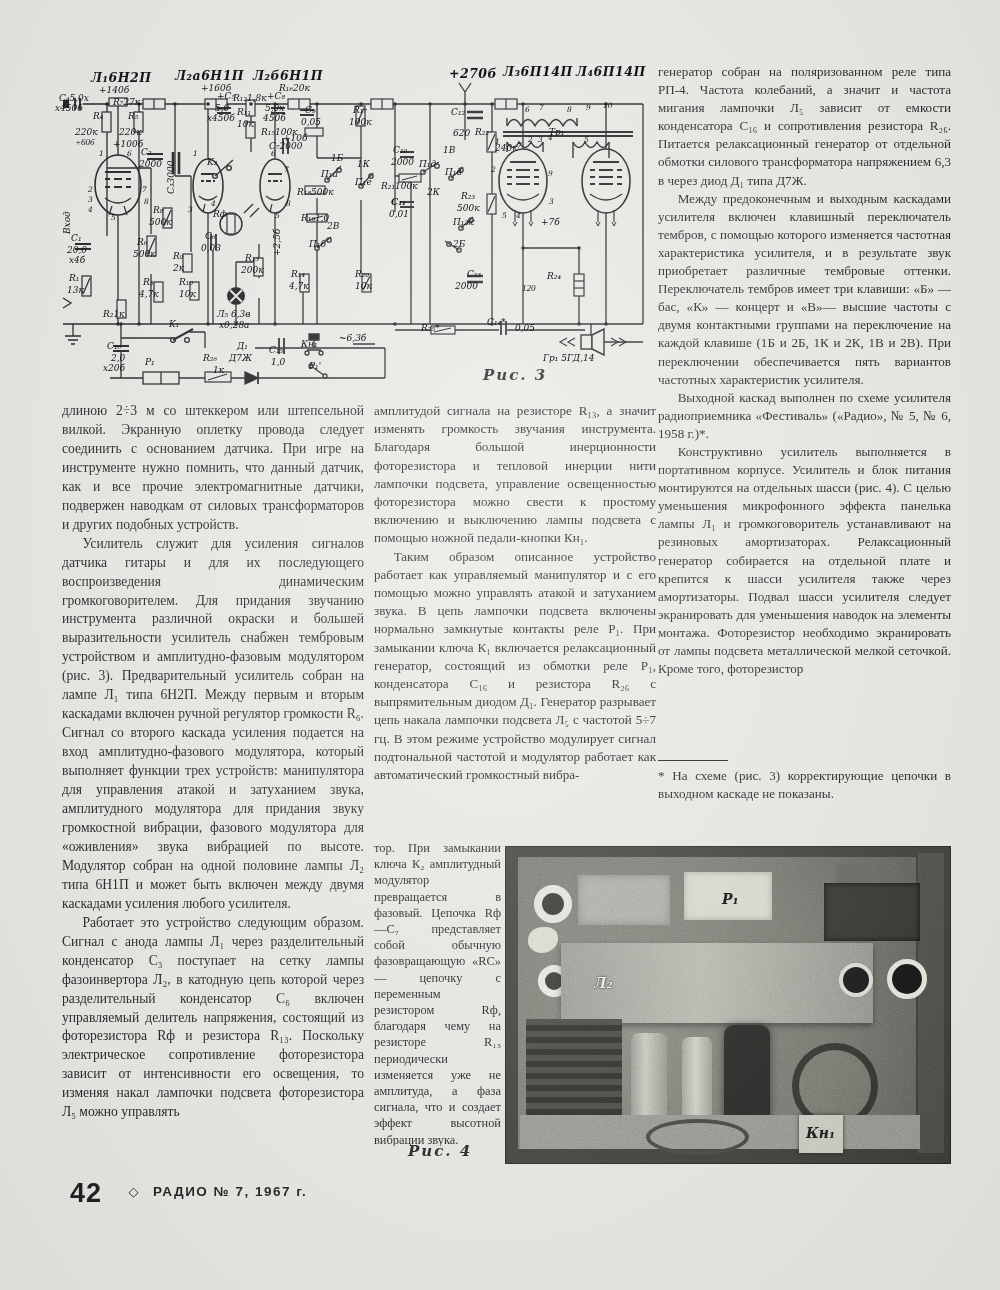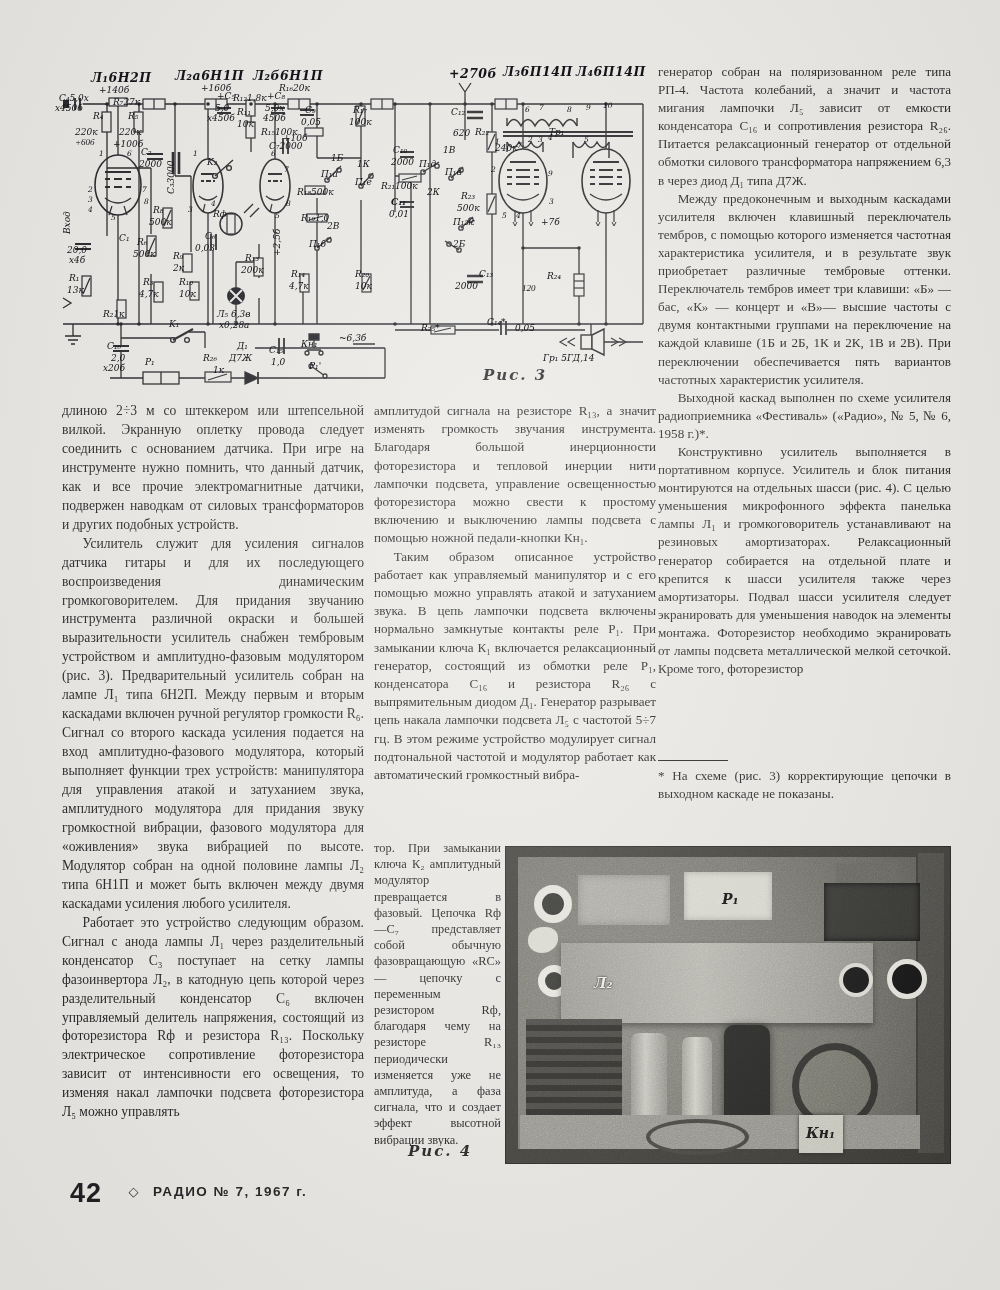--- a/index.html
+++ b/index.html
@@ -349,36 +349,36 @@
         <span class="plbl sl" style="left: 336px; top: 150px; font-weight: bold;">C₁₁</span>
         <span class="plbl sl" style="left: 334px; top: 162px;">0,01</span>
         <span class="plbl sl" style="left: 246px; top: 166px;">R₁₉1,0</span>
         <span class="plbl sl" style="left: 272px; top: 174px;">2В</span>
         <span class="plbl sl" style="left: 254px; top: 192px;">П₁б</span>
         <span class="plbl sl" style="left: 300px; top: 222px;">R₂₀</span>
         <span class="plbl sl" style="left: 300px; top: 234px;">10к</span>
         <span class="plbl sl" style="left: 236px; top: 222px;">R₁₄</span>
         <span class="plbl sl" style="left: 234px; top: 234px;">4,7к</span>
         <span class="plbl vl" style="left: 8px; top: 186px;">Вход</span>
-        <span class="plbl sl" style="left: 16px; top: 186px; margin-left: 48px;">C₁</span>
+        <span class="plbl sl" style="left: 16px; top: 186px;">C₁</span>
         <span class="plbl sl" style="left: 12px; top: 198px;">20,0</span>
         <span class="plbl sl" style="left: 14px; top: 208px;">х4б</span>
         <span class="plbl sl" style="left: 14px; top: 226px;">R₁</span>
         <span class="plbl sl" style="left: 12px; top: 238px;">13к</span>
         <span class="plbl sl" style="left: 48px; top: 262px;">R₂1к</span>
         <span class="plbl sl" style="left: 82px; top: 190px;">R₆</span>
         <span class="plbl sl" style="left: 78px; top: 202px;">500к</span>
         <span class="plbl sl" style="left: 88px; top: 230px;">R₃</span>
         <span class="plbl sl" style="left: 84px; top: 242px;">4,7к</span>
         <span class="plbl sl" style="left: 98px; top: 158px;">R₈</span>
         <span class="plbl sl" style="left: 94px; top: 170px;">500к</span>
         <span class="plbl sl" style="left: 118px; top: 204px;">R₉</span>
         <span class="plbl sl" style="left: 118px; top: 216px;">2к</span>
         <span class="plbl sl" style="left: 150px; top: 184px;">C₆</span>
-        <span class="plbl sl" style="left: 140px; top: 196px;">0,03</span>
+        <span class="plbl sl" style="left: 146px; top: 196px;">0,03</span>
         <span class="plbl sl" style="left: 124px; top: 230px;">R₁₀</span>
         <span class="plbl sl" style="left: 124px; top: 242px;">10к</span>
         <span class="plbl sl" style="left: 158px; top: 162px;">Rф</span>
         <span class="plbl sl" style="left: 190px; top: 206px;">R₁₃</span>
         <span class="plbl sl" style="left: 186px; top: 218px;">200к</span>
         <span class="plbl vl" style="left: 218px; top: 208px;">+2,5б</span>
         <span class="plbl sl" style="left: 162px; top: 262px;">Л₅ 6,3в</span>
         <span class="plbl sl" style="left: 164px; top: 273px;">х0,28а</span>
         <span class="plbl sl" style="left: 114px; top: 272px;">K₁</span>
         <span class="plbl sl" style="left: 52px; top: 294px; text-align: center;">C₁₆</span>
@@ -397,21 +397,21 @@
         <span class="plbl sl" style="left: 396px; top: 60px;">C₁₂</span>
         <span class="plbl sl" style="left: 398px; top: 72px; margin-top: 9px;">620</span>
         <span class="plbl sl" style="left: 420px; top: 80px;">R₂₂</span>
         <span class="plbl sl" style="left: 440px; top: 96px;">240к</span>
         <span class="plbl sl" style="left: 388px; top: 98px;">1В</span>
         <span class="plbl sl" style="left: 390px; top: 120px;">П₁в</span>
         <span class="plbl sl" style="left: 406px; top: 144px;">R₂₃</span>
         <span class="plbl sl" style="left: 402px; top: 156px;">500к</span>
         <span class="plbl sl" style="left: 398px; top: 170px;">П₁ж</span>
         <span class="plbl sl" style="left: 398px; top: 192px;">2Б</span>
-        <span class="plbl sl" style="left: 424px; top: 222px;">C₁₃</span>
+        <span class="plbl sl" style="left: 412px; top: 222px;">C₁₃</span>
         <span class="plbl sl" style="left: 400px; top: 234px;">2000</span>
         <span class="plbl sl" style="left: 486px; top: 170px;">+7б</span>
         <span class="plbl sl" style="left: 492px; top: 224px;">R₂₄</span>
         <span class="plbl sl" style="left: 467px; top: 236px; font-family: Liberation Serif, serif;">120</span>
         <span class="plbl sl" style="left: 494px; top: 52px; margin-top: 28px;">Тр₁</span>
         <span class="plbl sl" style="left: 366px; top: 276px;">R₂₅*</span>
         <span class="plbl sl" style="left: 432px; top: 270px;">C₁₄*</span>
         <span class="plbl sl" style="left: 460px; top: 276px;">0,05</span>
         <span class="plbl sl" style="left: 488px; top: 306px;">Гр₁ 5ГД,14</span>
       </div>

